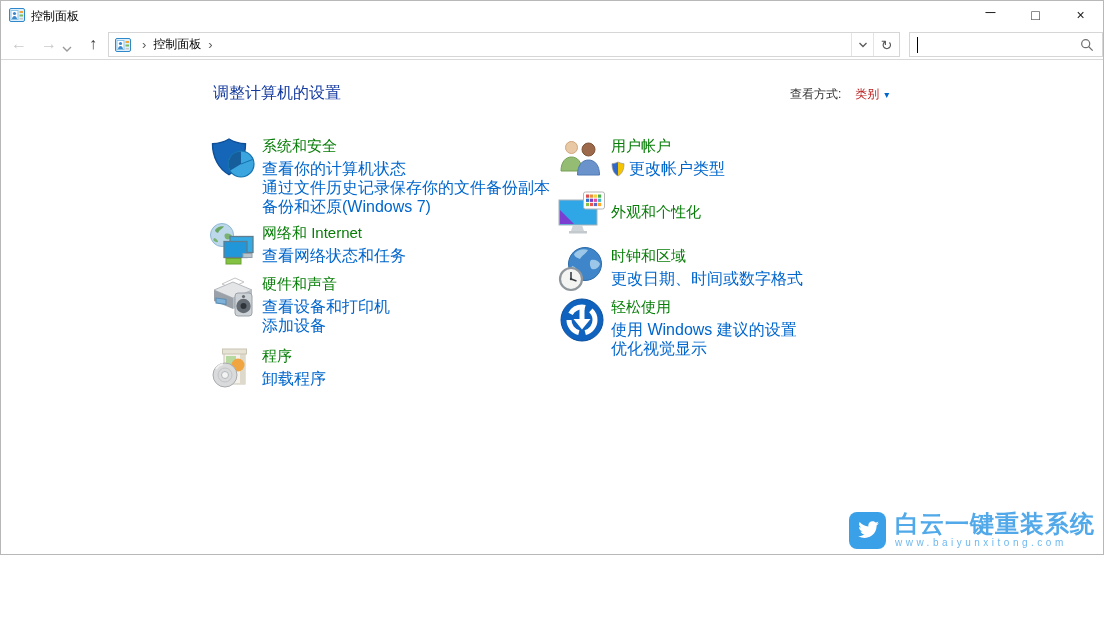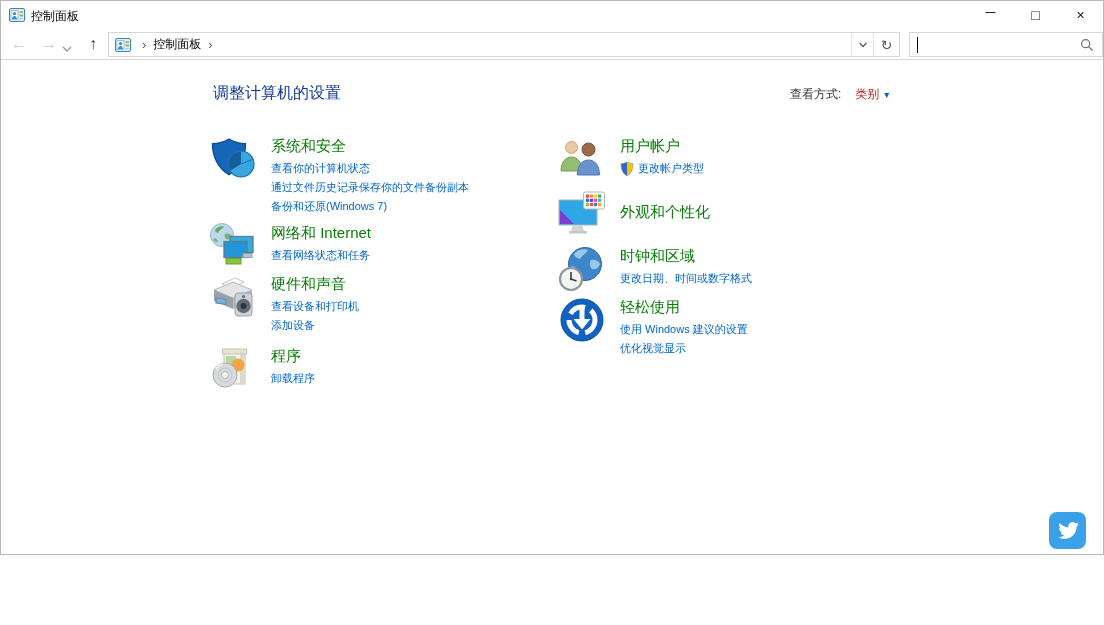--- a/index.html
+++ b/index.html
@@ -38,24 +38,24 @@
 
   
   .page-heading { position:absolute; left:200px; top:82px; font-size:16px; color:#143a9e;margin-left:12px; }
   .viewby { position:absolute; left:789px; top:85px; font-size:12px; display:flex; align-items:center;text-align:center; }
   .viewby .vb-label { color:#333; }
   .viewby .vb-value { color:#b91c1c; margin-left:14px; cursor:pointer; }
   .viewby .vb-caret { color:#0066cc; font-size:10px; margin-left:5px; cursor:pointer; }
 
   .cat { position:absolute; display:flex; }
   .cat .icon48 { width:48px; height:48px; flex:0 0 auto; cursor:pointer; }
-  .cat .cat-text { margin-left:14px; padding-top:1px; }
+  .cat .cat-text { margin-left:5px; padding-top:1px; }
   .cat .cat-text.pt10 { padding-top:11px; }
   .cat-title { display:block; font-size:15px; line-height:19px; color:#077d07; text-decoration:none; margin-bottom:4px; cursor:pointer; }
-  .cat-link { display:block; font-size:11px; line-height:19px; color:#0066cc; text-decoration:none; cursor:pointer; }
+  .cat-link { display:block; font-size:16px; line-height:19px; color:#0066cc; text-decoration:none; cursor:pointer; }
   .cat-link-row { display:flex; align-items:center; line-height:19px; }
   .cat-link-row svg { margin-right:4px; }
 
   
   .watermark { position:absolute; right:8px; bottom:5px; display:flex; align-items:center; }
   .wm-logo { width:37px; height:37px; background:#3aa0e8; border-radius:8px; display:flex; align-items:center; justify-content:center; margin-right:9px; }
   .wm-text { display:flex; flex-direction:column; }
   .wm-title { font-size:24px; font-weight:bold; color:#52a9e9; letter-spacing:1px; line-height:25px; }
   .wm-url { font-size:10px; color:#6fb9ee; letter-spacing:3.5px; line-height:12px; margin-top:1px; }
 </style>
@@ -284,15 +284,19 @@
       <a class="cat-link">优化视觉显示</a>
     </div>
   </div>
 
   <div class="watermark">
     <div class="wm-logo">
       <svg width="24" height="24" viewBox="0 0 24 24">
         <path fill="#ffffff" d="M23 5.1c-.8.4-1.6.6-2.5.8.9-.5 1.6-1.4 1.9-2.4-.8.5-1.8.9-2.8 1.1-.8-.9-1.9-1.4-3.1-1.4-2.3 0-4.2 1.9-4.2 4.2 0 .3 0 .7.1 1-3.5-.2-6.6-1.9-8.7-4.4-.4.6-.6 1.4-.6 2.1 0 1.5.7 2.8 1.9 3.5-.7 0-1.4-.2-1.9-.5v.1c0 2 1.4 3.7 3.4 4.1-.4.1-.7.2-1.1.2-.3 0-.5 0-.8-.1.5 1.7 2.1 2.9 3.9 2.9-1.4 1.1-3.2 1.8-5.2 1.8-.3 0-.7 0-1-.1 1.9 1.2 4.1 1.9 6.4 1.9 7.7 0 11.9-6.4 11.9-11.9v-.5c.8-.6 1.5-1.3 2.1-2.2z"></path>
       </svg>
     </div>
+    <div class="wm-text">
+      <span class="wm-title">白云一键重装系统</span>
+      <span class="wm-url">www.baiyunxitong.com</span>
+    </div>
   </div>
 
 </div>
 
 </body></html>

